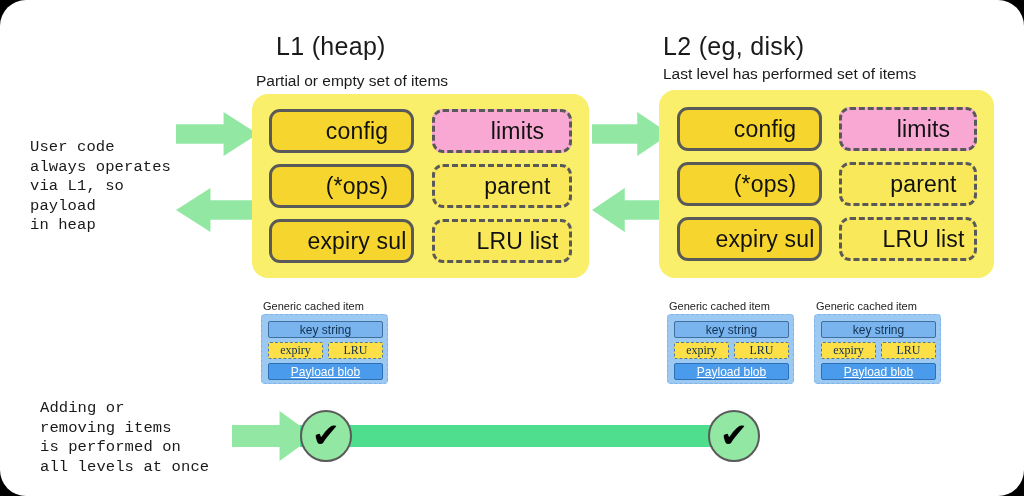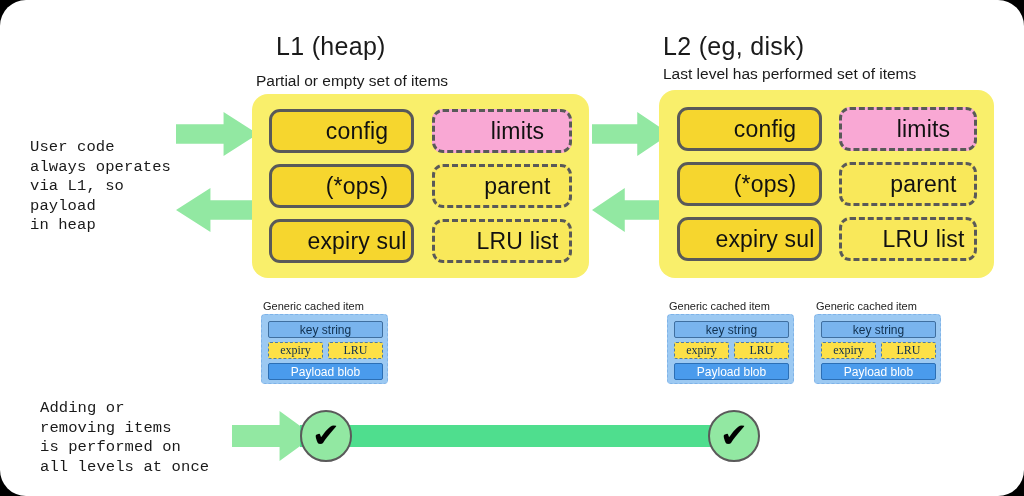--- a/index.html
+++ b/index.html
@@ -124,20 +124,21 @@
   }
   .gci-cell.small {
     background: #fde047;
     border: 1.5px dashed #4E7CA8;
     font-family: Liberation Serif, serif;
   }
   .gci-cell.payload {
     background: #4A9BEC;
     border: 1.5px solid #2C6FB5;
     color: #ffffff;
+    text-decoration: underline;
   }
 
   
   .flowbar {
     position: absolute;
     background: #4FDE8E;
   }
   .check-circle {
     position: absolute;
     box-sizing: border-box;

